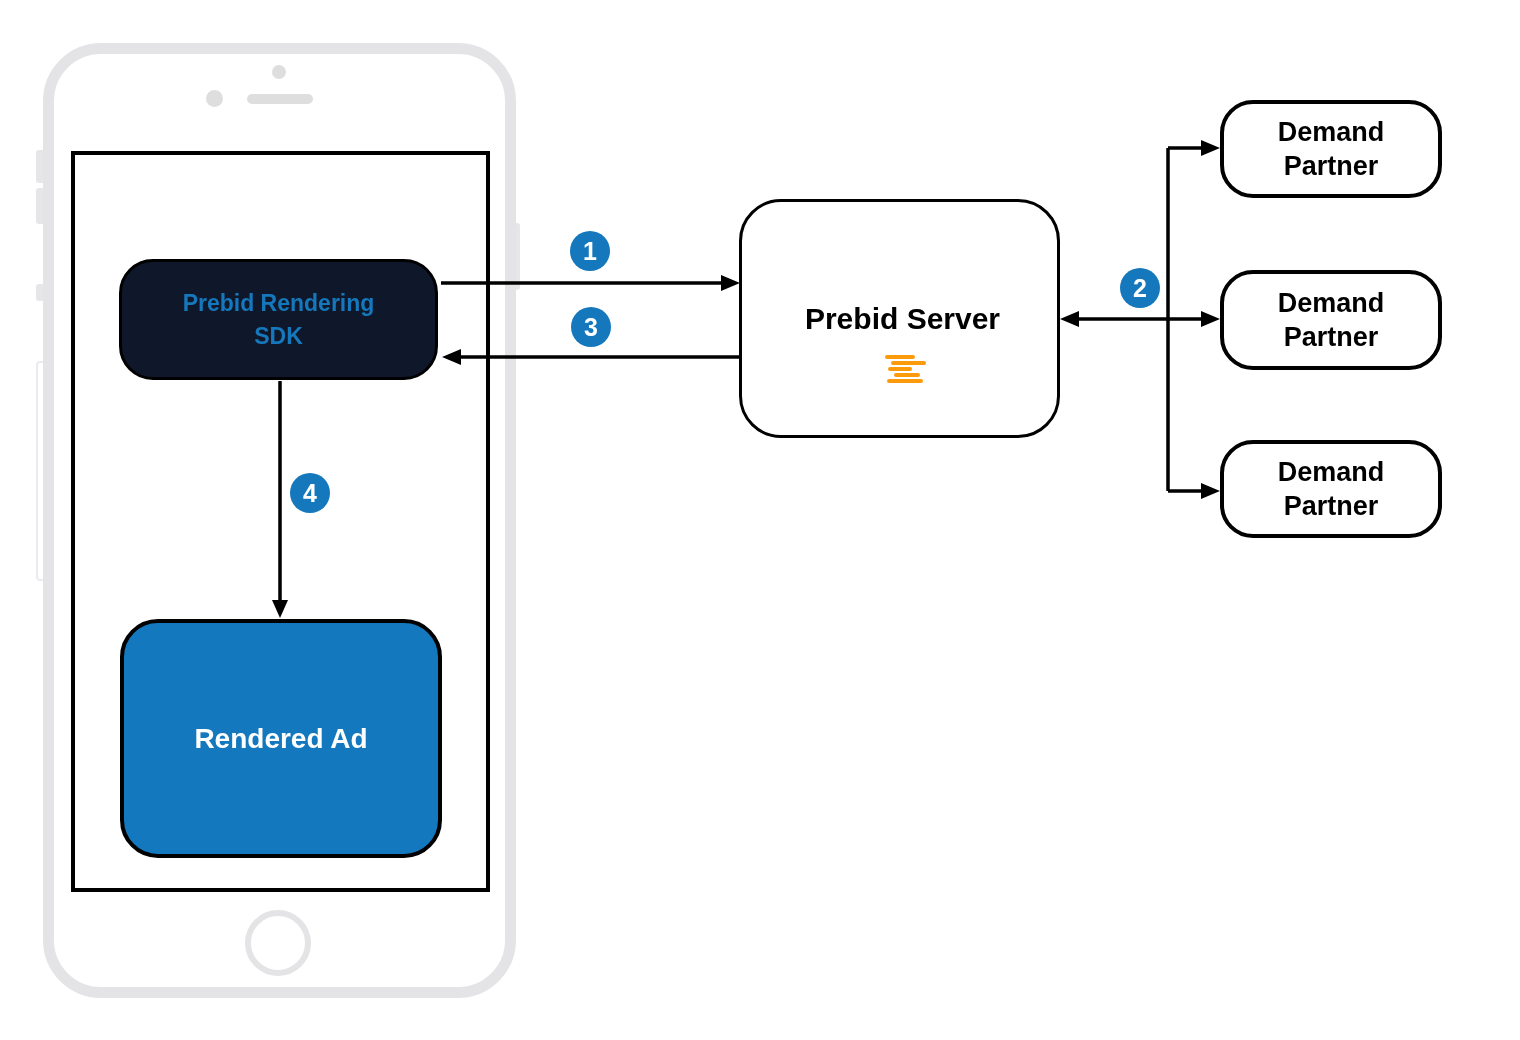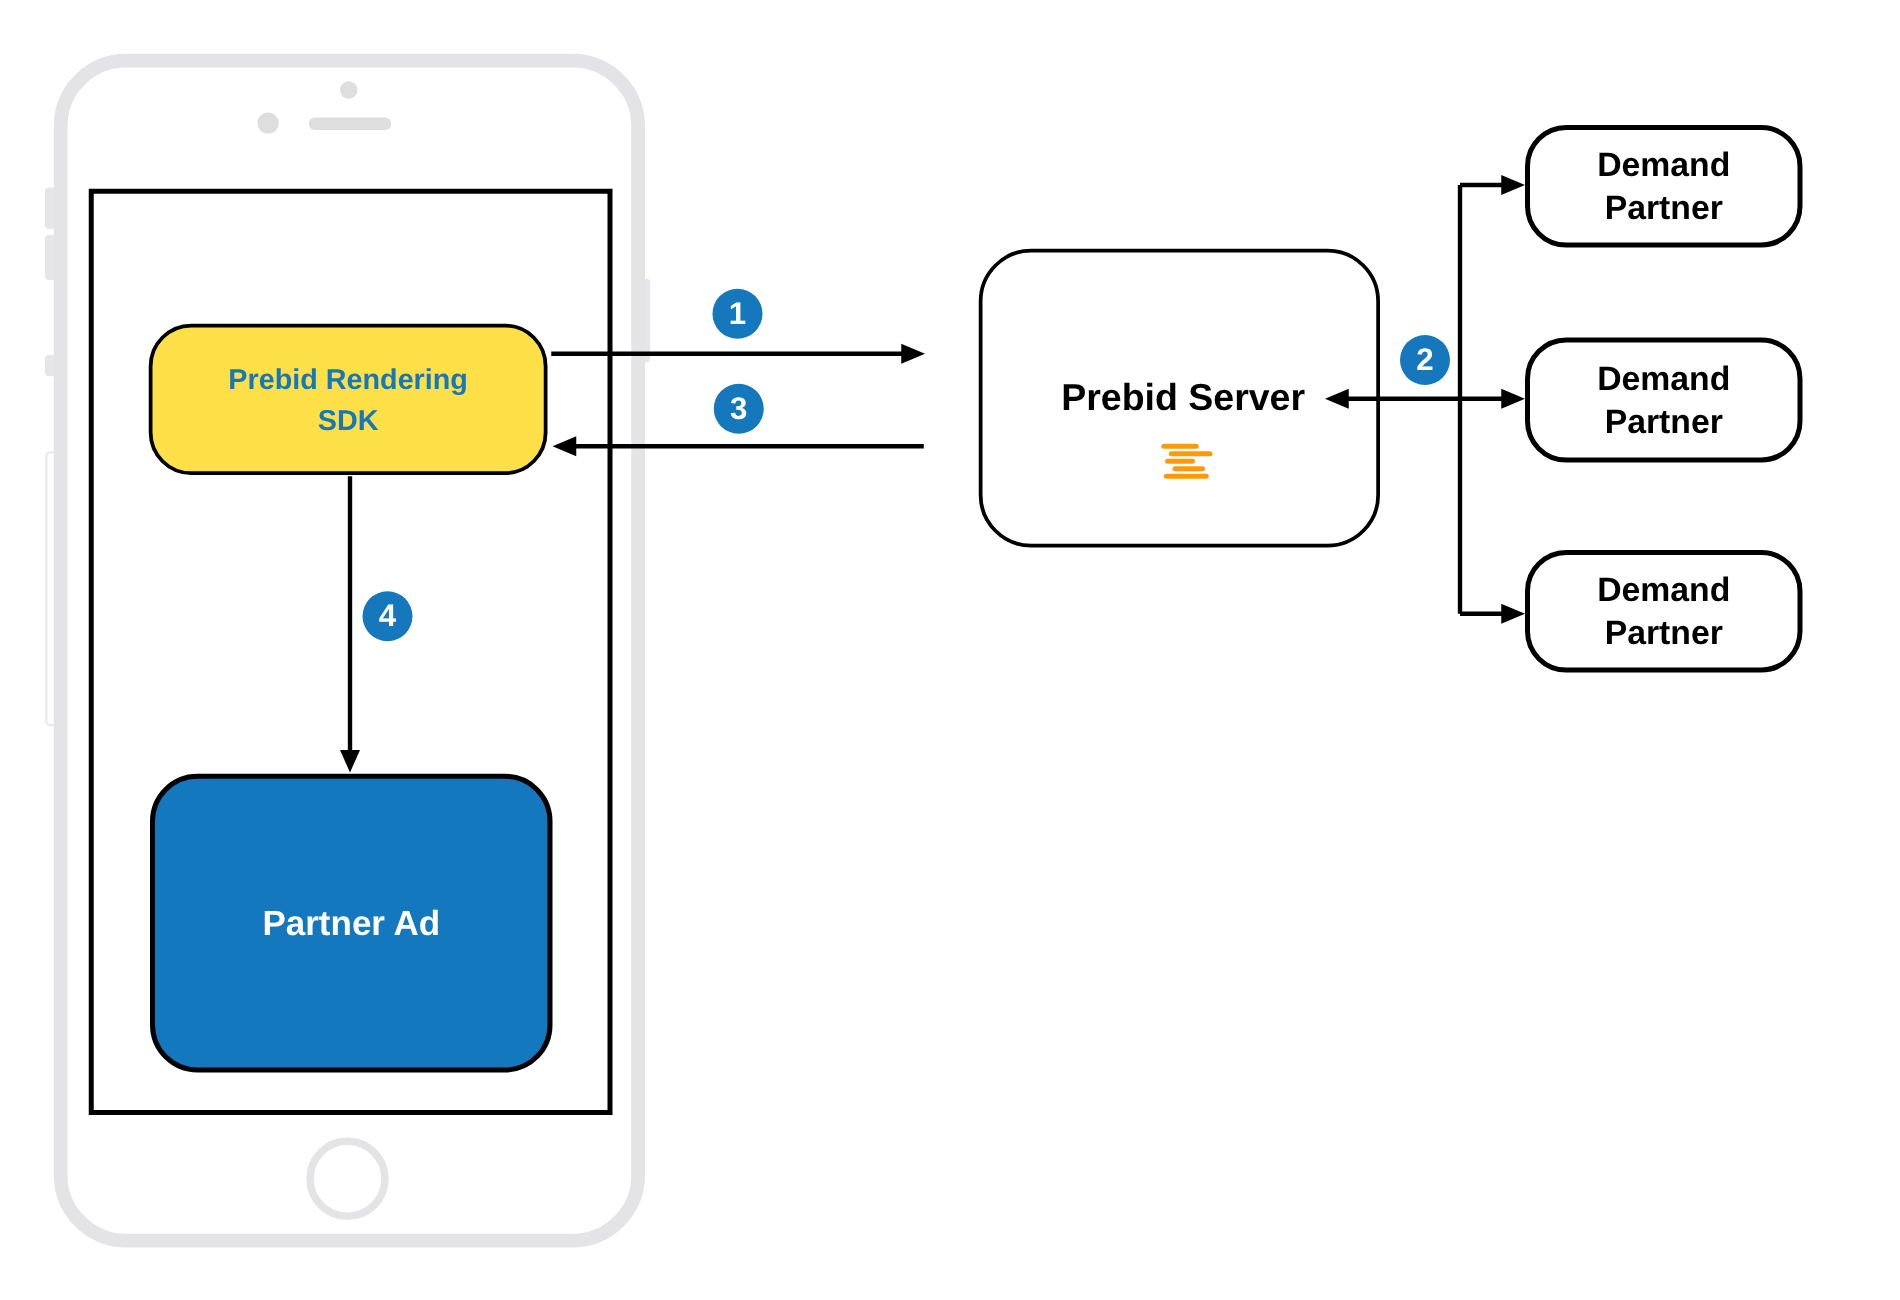--- a/index.html
+++ b/index.html
@@ -18,33 +18,33 @@
   .sensor-dot{position:absolute;left:206px;top:90px;width:17px;height:17px;border-radius:50%;background:#dededf;}
   .speaker-bar{position:absolute;left:247px;top:94px;width:66px;height:10px;border-radius:5px;background:#dededf;}
   .home-button{position:absolute;left:245px;top:910px;width:66px;height:66px;border-radius:50%;
     border:6px solid #e4e4e6;background:#ffffff;box-sizing:border-box;}
   
   .app-box{position:absolute;left:71px;top:151px;width:419px;height:741px;
     border:4px solid #000000;background:#ffffff;box-sizing:border-box;}
   .app-title{position:absolute;left:71px;top:188px;width:419px;text-align:center;
     color:#1578bc;font-size:27px;font-weight:bold;}
   .sdk-box{position:absolute;left:119px;top:259px;width:319px;height:121px;
-    border:3px solid #000000;border-radius:34px;background:#fde047;box-sizing:border-box;
+    border:3px solid #000000;border-radius:34px;background:#0f172a;box-sizing:border-box;
     display:flex;align-items:center;justify-content:center;}
   .sdk-label{color:#1578bc;font-size:23px;font-weight:bold;line-height:33px;
     text-align:center;white-space:pre-line;}
   .ad-box{position:absolute;left:120px;top:619px;width:322px;height:239px;
     border:4px solid #000000;border-radius:38px;background:#1478be;box-sizing:border-box;
     display:flex;flex-direction:column;align-items:center;justify-content:center;}
   .ad-title{color:#ffffff;font-size:28px;font-weight:bold;line-height:36px;text-align:center;}
   .ad-subtitle{color:#ffffff;font-size:23px;font-style:italic;line-height:28px;
     text-align:center;white-space:pre-line;}
   
   .server-box{position:absolute;left:739px;top:199px;width:321px;height:239px;
-    border:3px solid #000000;border-radius:42px;background:#ffffff;box-sizing:border-box;margin-left:44px;}
+    border:3px solid #000000;border-radius:42px;background:#ffffff;box-sizing:border-box;}
   .server-label{position:absolute;left:0;top:100px;width:321px;text-align:center;
     color:#000000;font-size:30px;font-weight:bold;}
   .prebid-logo{position:absolute;left:141px;top:153px;width:44px;height:32px;}
   .prebid-logo .bar{position:absolute;height:4px;background:#fb9b0c;border-radius:2px;}
   .prebid-logo .b1{left:2px;top:0px;width:30px;}
   .prebid-logo .b2{left:8px;top:6px;width:35px;}
   .prebid-logo .b3{left:5px;top:12px;width:24px;}
   .prebid-logo .b4{left:11px;top:18px;width:26px;}
   .prebid-logo .b5{left:4px;top:24px;width:36px;}
   
@@ -86,21 +86,21 @@
   <div class="home-button"></div>
 
   <div class="app-box"></div>
 
   <div class="sdk-box">
     <span class="sdk-label">Prebid Rendering
 SDK</span>
   </div>
 
   <div class="ad-box">
-    <div class="ad-title">Partner Ad</div>
+    <div class="ad-title">Rendered Ad</div>
   </div>
 
   <div class="server-box">
     <div class="server-label">Prebid Server</div>
     <div class="prebid-logo">
       <div class="bar b1"></div>
       <div class="bar b2"></div>
       <div class="bar b3"></div>
       <div class="bar b4"></div>
       <div class="bar b5"></div>

